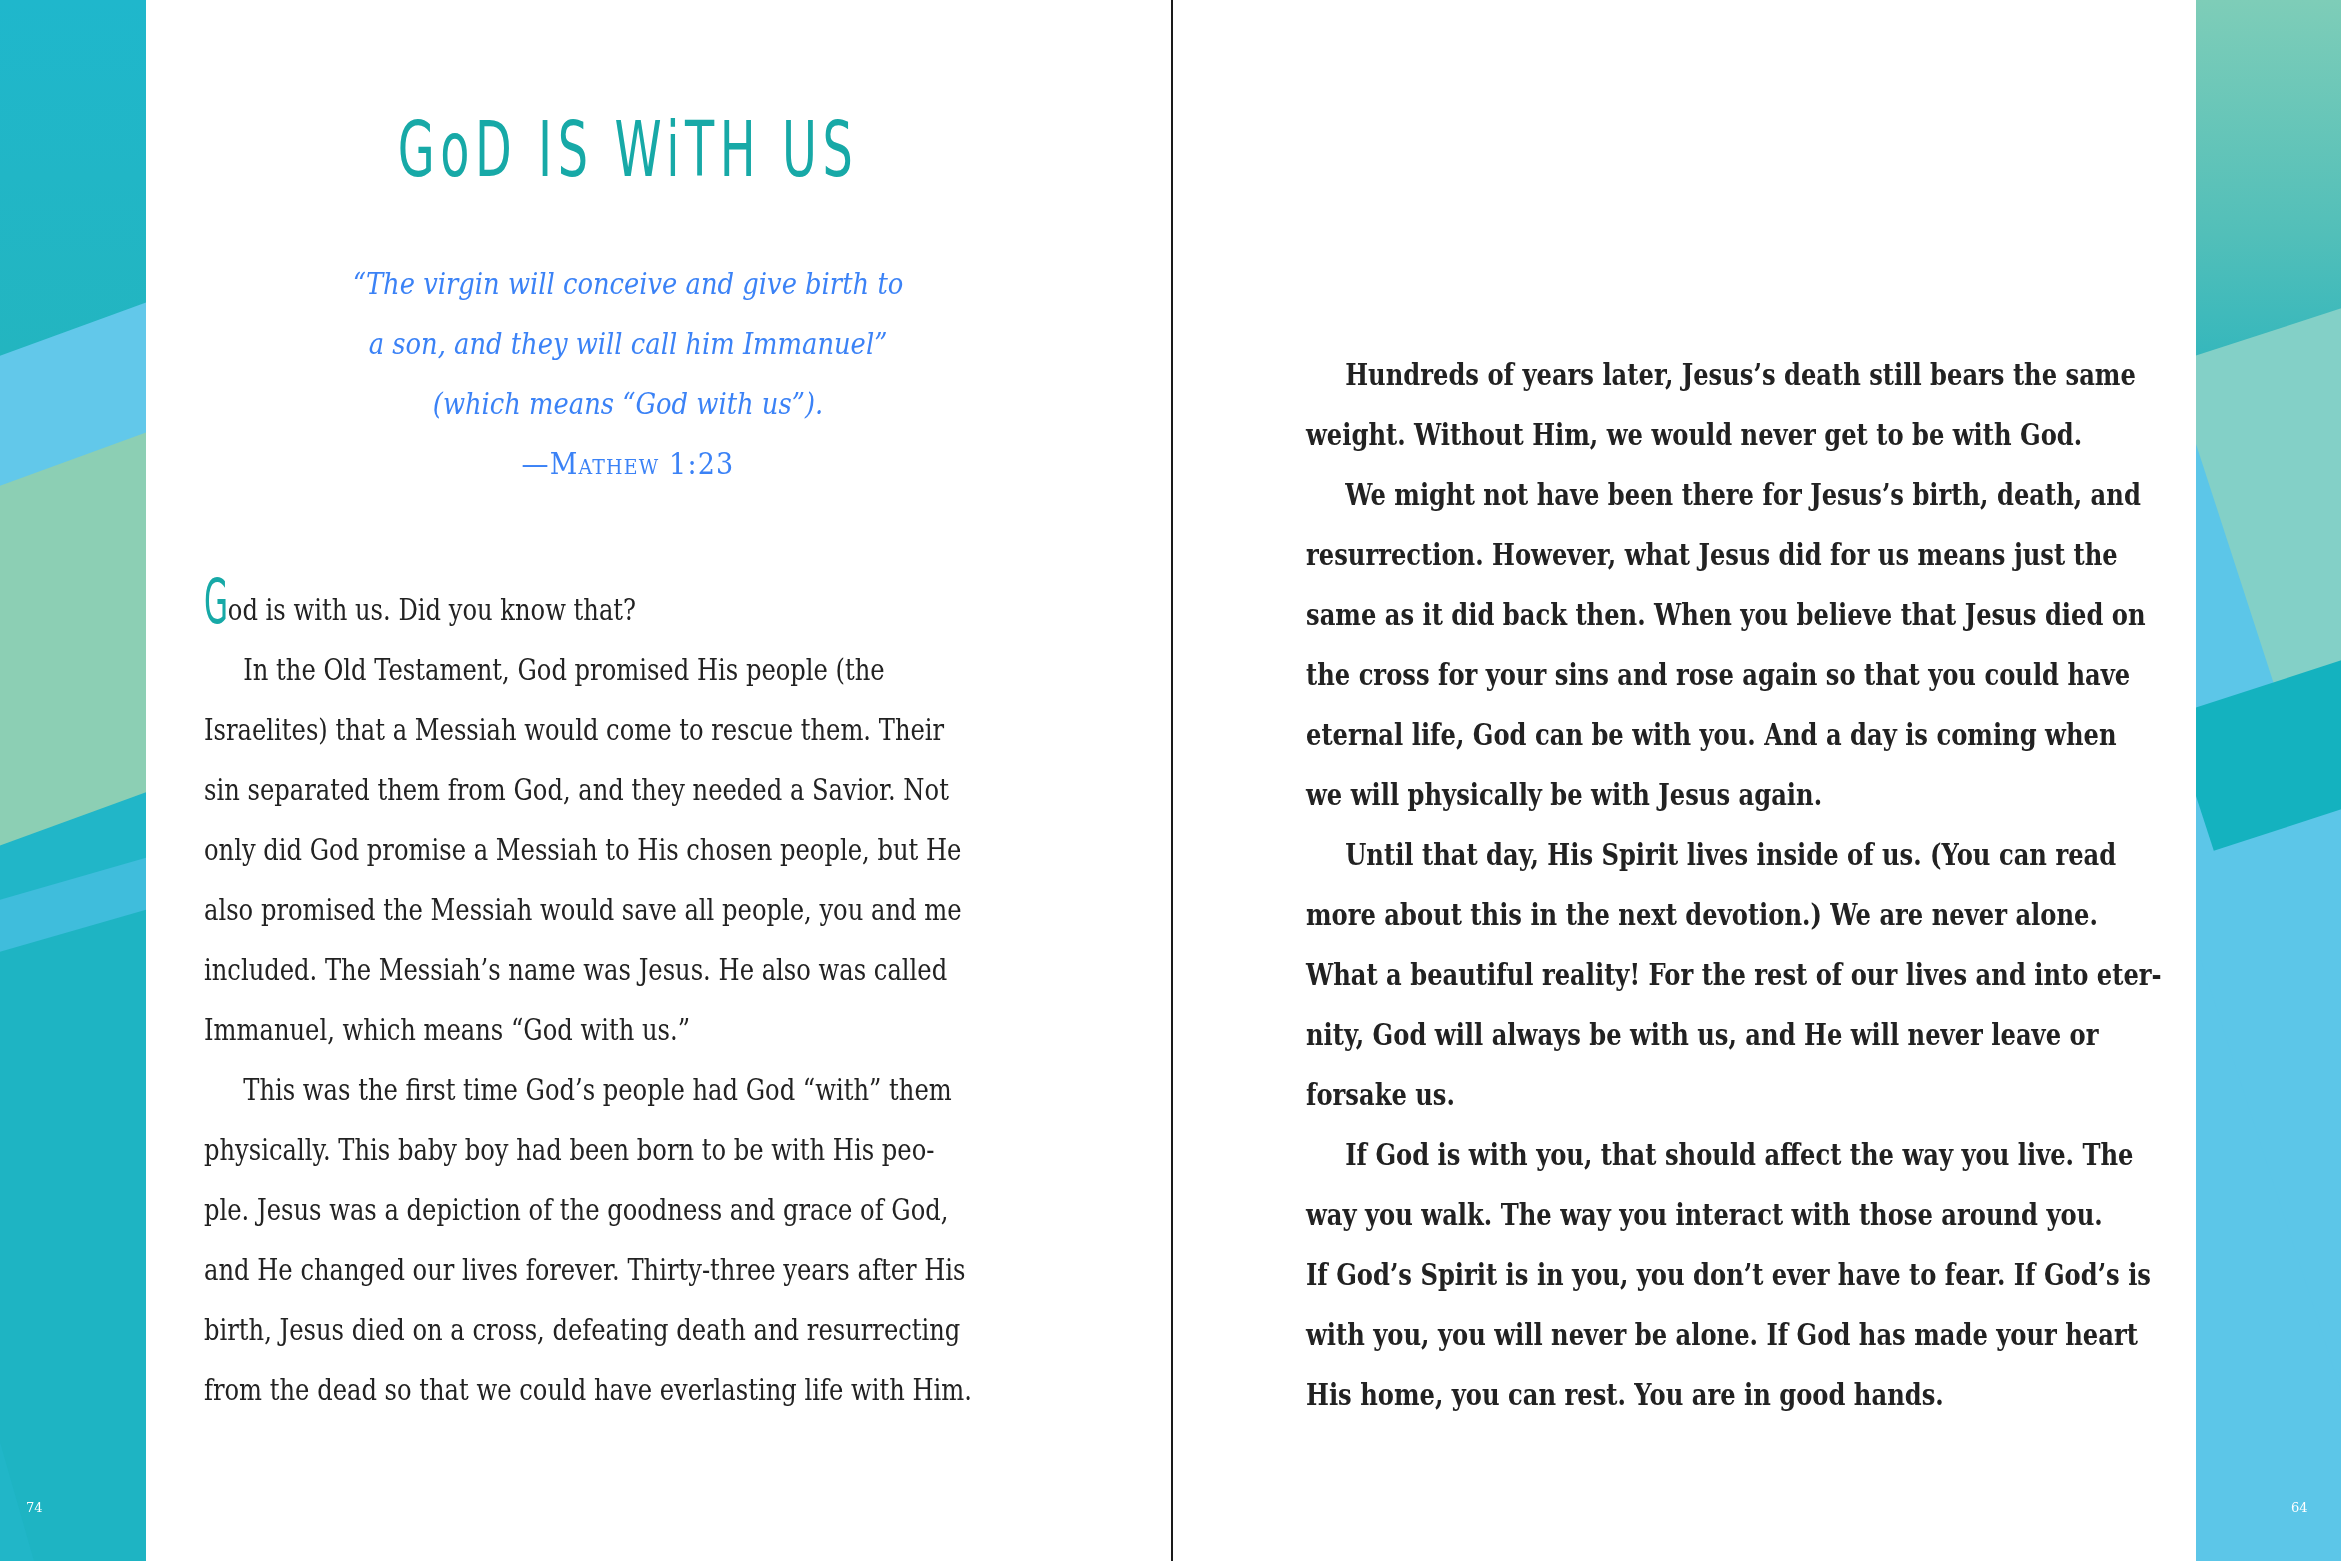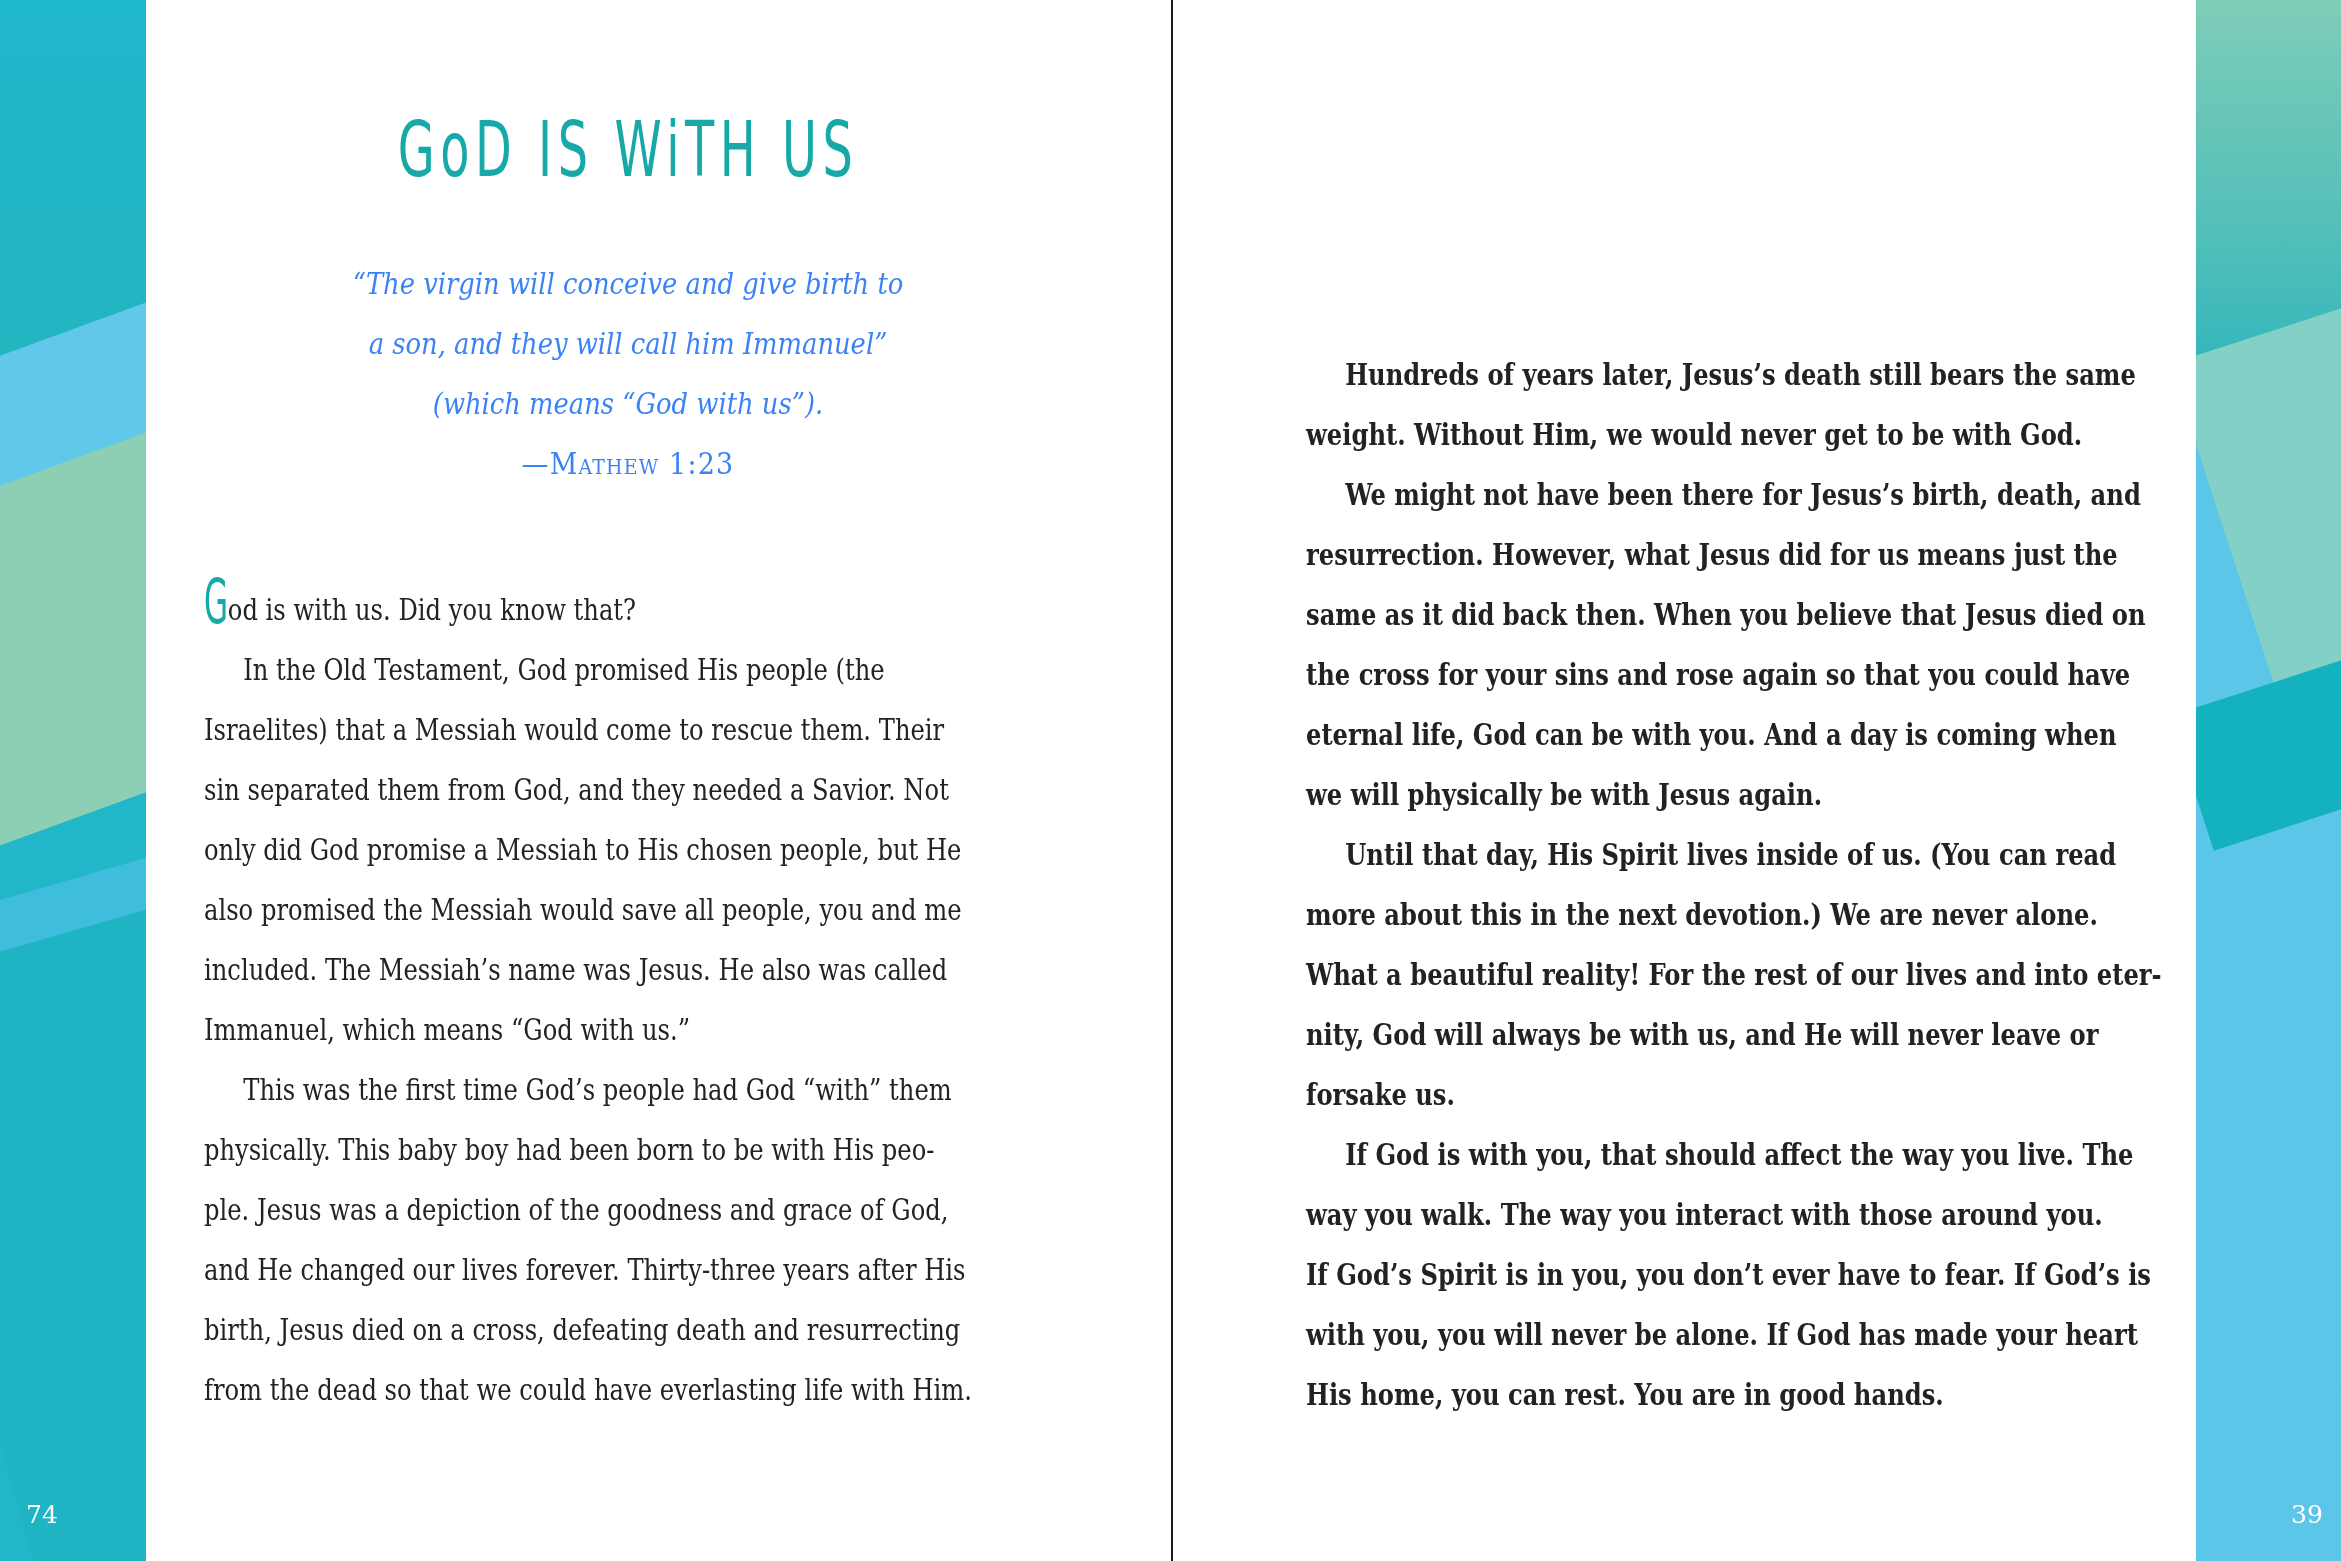--- a/index.html
+++ b/index.html
@@ -5,21 +5,21 @@
   html, body { margin:0; padding:0; }
   body { width:2342px; height:1561px; position:relative; overflow:hidden; background:#ffffff; font-family:"DejaVu Serif", serif; }
 
   .strip { position:absolute; top:0; height:1561px; overflow:hidden; }
   .strip-left { left:0; width:146px; background:#21b6c8; }
   .strip-right { left:2196px; width:146px; background:#5cc6e8; }
   .band { position:absolute; left:-130px; width:455px; transform-origin:0 0; }
 
   .gutter { position:absolute; left:1171px; top:0; width:2px; height:1561px; background:#1a1a1a; }
 
-  .page-num { position:absolute; top:1500px; font-family:"DejaVu Serif", serif; font-size:25px; color:#ffffff; font-weight:300; }
+  .page-num { position:absolute; top:1500px; font-family:"DejaVu Serif", serif; font-size:13px; color:#ffffff; font-weight:300; }
   .page-num-left { left:26px; }
   .page-num-right { left:2291px; }
 
   .title { position:absolute; left:220px; width:816px; top:104px; text-align:center;
            font-family:"DejaVu Sans", sans-serif; font-size:77px; letter-spacing:9px;
            color:#17a9a7; font-weight:400; transform:scaleX(0.62); transform-origin:center top; line-height:91px; }
 
   .quote { position:absolute; left:220px; width:816px; top:254px; text-align:center; color:#3b82f6;
            font-family:"DejaVu Serif", serif; font-style:italic; font-size:30px; line-height:60px; }
   .quote .qline { display:block; transform:scaleX(0.86); }
@@ -97,15 +97,15 @@
     <span class="line">What a beautiful reality! For the rest of our lives and into eter-</span>
     <span class="line">nity, God will always be with us, and He will never leave or</span>
     <span class="line">forsake us.</span>
     <span class="line indent">If God is with you, that should affect the way you live. The</span>
     <span class="line">way you walk. The way you interact with those around you.</span>
     <span class="line">If God’s Spirit is in you, you don’t ever have to fear. If God’s is</span>
     <span class="line">with you, you will never be alone. If God has made your heart</span>
     <span class="line">His home, you can rest. You are in good hands.</span>
   </div>
 
-  <div class="page-num page-num-right">39</div>
+  <div class="page-num page-num-right">64</div>
 </div>
 
 
 </body></html>

